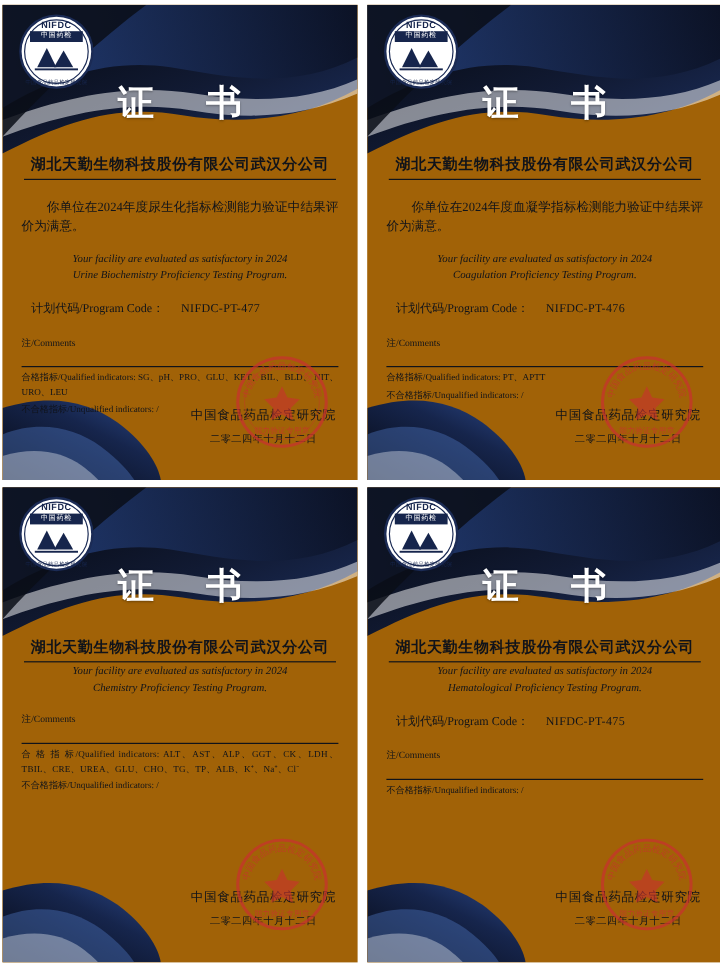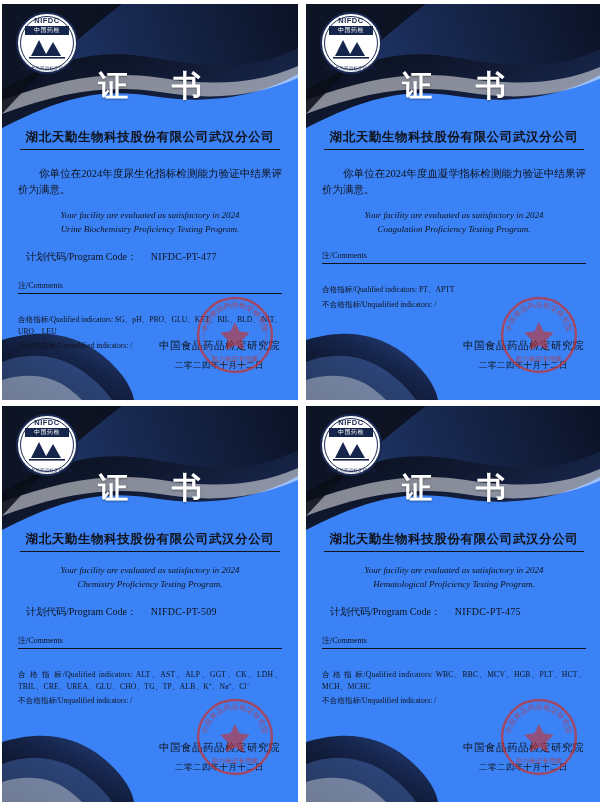--- a/index.html
+++ b/index.html
@@ -18,21 +18,21 @@
     grid-template-columns: 296px 296px;
     grid-template-rows: 396px 396px;
     gap: 6px 8px;
     padding: 4px 0 0 2px;
     box-sizing: border-box;
   }
   .cert {
     position: relative;
     width: 296px;
     height: 396px;
-    background: #3b82f6;
+    background: #a16207;
     overflow: hidden;
     box-sizing: border-box;
   }
   
   .art-top {
     position: absolute;
     left: 0; top: 0;
     width: 296px; height: 130px;
     overflow: hidden;
     pointer-events: none;
@@ -139,21 +139,21 @@
     z-index: 4;
   }
   .company {
     text-align: center;
     font-size: 12.5px;
     font-weight: bold;
     letter-spacing: 0.6px;
     color: #10131a;
     padding-bottom: 3px;
     border-bottom: 1px solid #10131a;
-    margin: 0 2px 11px 2px;
+    margin: 0 2px 0 2px;
     font-family: Liberation Sans, sans-serif;
   }
   .statement-cn {
     font-size: 10.5px;
     line-height: 16px;
     color: #10131a;
     text-align: justify;
     text-indent: 21px;
     margin: 16px 0 10px 0;
     font-family: "Liberation Serif", serif;
@@ -175,22 +175,22 @@
   }
   .progcode .code-val {
     margin-left: 14px;
     letter-spacing: 0.3px;
     margin-top: 20px;
   }
   .comments-head {
     font-size: 8px;
     color: #10131a;
     border-bottom: 1px solid #10131a;
-    padding-bottom: 2px;
-    margin: 0 0 20px 0;
+    padding-bottom: 14px;
+    margin: 0 0 3px 0;
     font-family: "Liberation Serif", serif;
   }
   .comment-line {
     font-size: 7.6px;
     line-height: 11.5px;
     color: #10131a;
     margin: 0 0 3px 0;
     text-align: justify;
     font-family: "Liberation Serif", serif;
     word-break: break-word;
@@ -365,20 +365,23 @@
       <div class="emblem-bottom-text">中国食品药品检定研究院</div>
     </div>
     <div class="cert-title">证 书</div>
     <div class="body">
       <div class="company">湖北天勤生物科技股份有限公司武汉分公司</div>
       <p class="statement-cn">你单位在2024年度血凝学指标检测能力验证中结果评价为满意。</p>
       <p class="statement-en">
         <span>Your facility are evaluated as satisfactory in 2024</span><br>
         <span>Coagulation Proficiency Testing Program.</span>
       </p>
+      <div class="progcode">
+        <span>计划代码/Program Code：</span><span class="code-val">NIFDC-PT-476</span>
+      </div>
       <div class="comments-head">注/Comments</div>
       <p class="comment-line">
         <span>合格指标/Qualified indicators:</span>
         <span>PT、APTT</span>
         <span></span>
       </p>
       <p class="comment-line">
         <span>不合格指标/Unqualified indicators:</span>
         <span>/</span>
       </p>
@@ -444,23 +447,20 @@
       </svg>
       <div class="emblem-bottom-text">中国食品药品检定研究院</div>
     </div>
     <div class="cert-title">证 书</div>
     <div class="body">
       <div class="company">湖北天勤生物科技股份有限公司武汉分公司</div>
       <p class="statement-en">
         <span>Your facility are evaluated as satisfactory in 2024</span><br>
         <span>Chemistry Proficiency Testing Program.</span>
       </p>
-      <div class="progcode">
-        <span>计划代码/Program Code：</span><span class="code-val">NIFDC-PT-509</span>
-      </div>
       <div class="comments-head">注/Comments</div>
       <p class="comment-line spread">
         <span>合 格 指 标/Qualified indicators:</span>
         <span>ALT、AST、ALP、GGT、CK、LDH、</span>
         <span>TBIL、CRE、UREA、GLU、CHO、TG、TP、ALB、K⁺、Na⁺、Cl⁻</span>
       </p>
       <p class="comment-line">
         <span>不合格指标/Unqualified indicators:</span>
         <span>/</span>
       </p>
@@ -530,25 +530,20 @@
     <div class="body">
       <div class="company">湖北天勤生物科技股份有限公司武汉分公司</div>
       <p class="statement-en">
         <span>Your facility are evaluated as satisfactory in 2024</span><br>
         <span>Hematological Proficiency Testing Program.</span>
       </p>
       <div class="progcode">
         <span>计划代码/Program Code：</span><span class="code-val">NIFDC-PT-475</span>
       </div>
       <div class="comments-head">注/Comments</div>
-      <p class="comment-line spread">
-        <span>合 格 指 标/Qualified indicators:</span>
-        <span>WBC、RBC、MCV、HGB、PLT、HCT、</span>
-        <span>MCH、MCHC</span>
-      </p>
       <p class="comment-line">
         <span>不合格指标/Unqualified indicators:</span>
         <span>/</span>
       </p>
     </div>
     <div class="issuer">
       <div class="issuer-name">中国食品药品检定研究院</div>
       <div class="issuer-date">二零二四年十月十二日</div>
     </div>
     <svg class="seal" viewBox="0 0 100 100">

